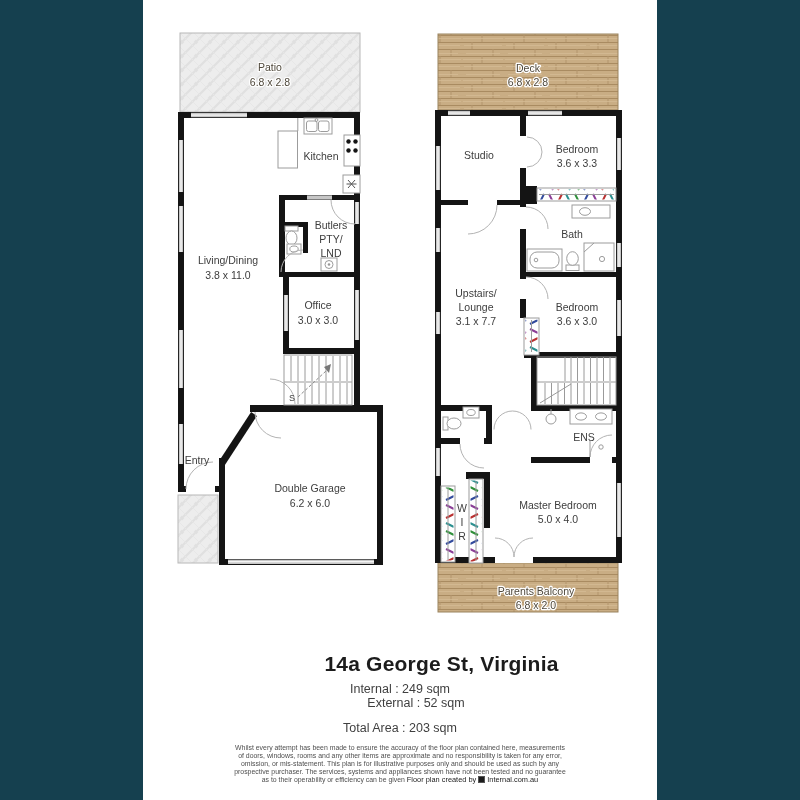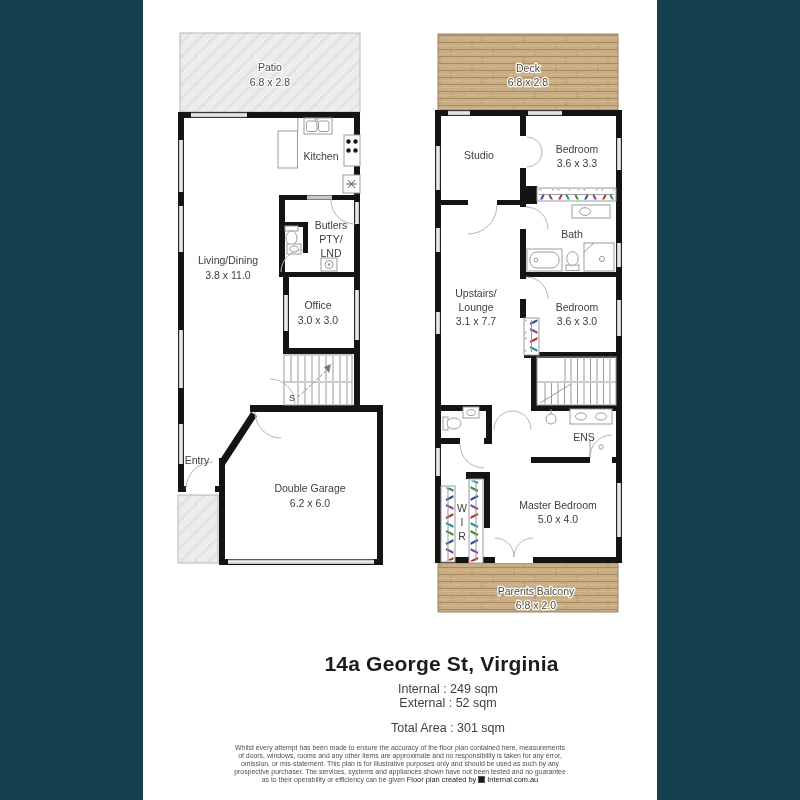--- a/index.html
+++ b/index.html
@@ -20,22 +20,22 @@
   .pavb{stroke:#b8b8b8;stroke-width:1;}
   .woodb{stroke:#9a835f;stroke-width:1;}
   .rl{font-family:"Liberation Sans",sans-serif;font-size:10.5px;fill:#3d3d3d;text-anchor:middle;}
   .sl{font-family:"Liberation Sans",sans-serif;font-size:9px;fill:#3d3d3d;text-anchor:middle;}
   .ol{font-family:"Liberation Sans",sans-serif;font-size:10.5px;fill:#4f483b;text-anchor:middle;
       stroke:#ffffff;stroke-width:2.5px;paint-order:stroke;stroke-linejoin:round;}
 
   
   .title{position:absolute;top:652px;left:0;width:597px;text-align:center;
          font-size:21px;font-weight:bold;color:#1c1c1c;letter-spacing:.2px;}
-  .areaLine{position:absolute;left:0;width:514px;text-align:center;font-size:12.5px;color:#3f3f3f;margin-left:48px;}
-  .a1{top:682px;} .a2{top:696px;} .a3{top:721px;}
+  .areaLine{position:absolute;left:0;width:514px;text-align:center;font-size:12.5px;color:#3f3f3f;}
+  .a1{top:682px;} .a2{top:696px;padding-left:16px;} .a3{top:721px;}
   .disclaimer{position:absolute;top:744px;left:89px;width:336px;margin:0;text-align:center;
               font-size:6.9px;line-height:8.1px;color:#4e4e4e;}
   .credit,.brand{font-weight:normal;font-size:7.4px;color:#222;}
   .logo{display:inline-block;width:7px;height:7px;background:#1c1c1c;border-radius:1px;
         vertical-align:-1px;margin:0 2px;box-shadow:inset 0 0 0 1px #555;}
 </style>
 </head>
 <body>
 
 <div class="sheet">
@@ -355,18 +355,18 @@
       <text class="rl" x="462" y="540">R</text>
       <text class="ol" x="536" y="595">Parents Balcony</text>
       <text class="ol" x="536" y="609">6.8 x 2.0</text>
     </g>
   </g>
 </svg>
 
 <div class="title">14a George St, Virginia</div>
 <div class="areaLine a1">Internal : 249 sqm</div>
 <div class="areaLine a2">External : 52 sqm</div>
-<div class="areaLine a3">Total Area : 301 sqm</div>
+<div class="areaLine a3">Total Area : 203 sqm</div>
 
 <p class="disclaimer"><span>Whilst every attempt has been made to ensure the accuracy of the floor plan contained here, measurements of doors, windows, rooms and any other items are approximate and no responsibility is taken for any error, omission, or mis-statement. This plan is for illustrative purposes only and should be used as such by any prospective purchaser. The services, systems and appliances shown have not been tested and no guarantee as to their operability or efficiency can be given</span>
   <span class="credit">Floor plan created by</span><span class="logo"></span><span class="brand">Internal.com.au</span></p>
 
 </div>
 
 </body></html>

